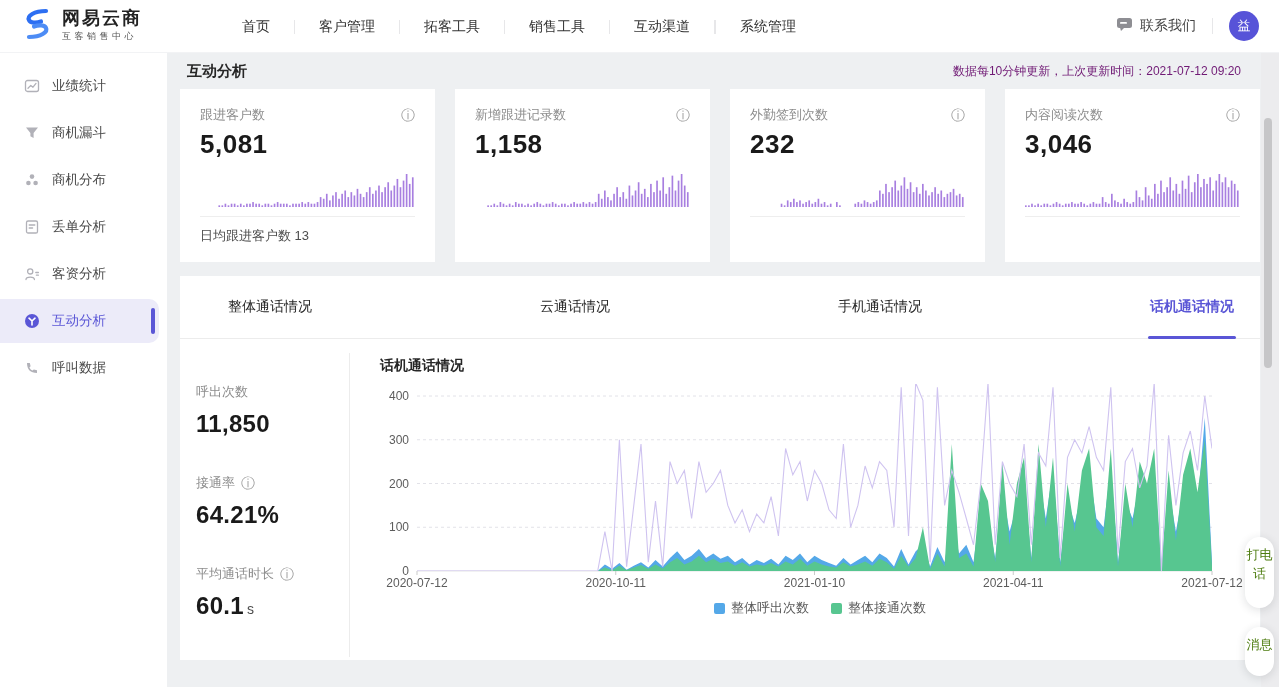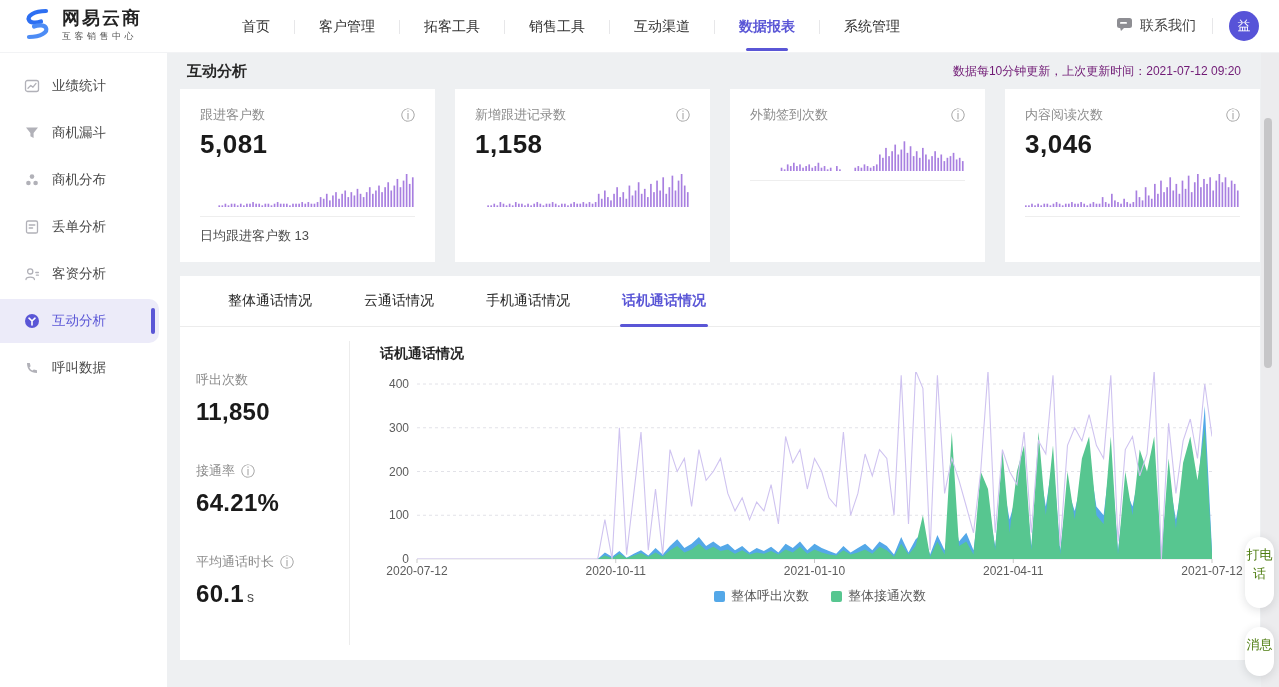--- a/index.html
+++ b/index.html
@@ -48,21 +48,21 @@
   .card-top { display:flex; align-items:center; justify-content:space-between; height:20px; }
   .card-label { font-size:13px; color:#8c8c8c; }
   .info-icon { font-size:14px; color:#9b9b9b; cursor:pointer; line-height:1; }
   .card-value { font-size:26px; font-weight:600; color:#1a1a1a; margin-top:4px; height:32px; letter-spacing:.5px; }
   .spark { margin-top:12px; height:34px; width:215px; }
   .card-foot { border-top:1px solid #eee; margin-top:9px; height:38px; display:flex; align-items:center;
                font-size:13px; color:#4d4d4d; }
 
   
   .panel { margin:14px 0 0 13px; width:1080px; height:384px; background:#fff; }
-  .tabs { display:flex; height:51px; border-bottom:1px solid #ececec; padding-left:22px; }
+  .tabs { display:flex; height:63px; border-bottom:1px solid #ececec; padding-left:22px;justify-content:space-between; }
   .tab { position:relative; display:flex; align-items:center; padding:0 26px; font-size:14px; color:#262626; cursor:pointer; }
   .tab.active { color:#5a56d6; font-weight:600; }
   .tab.active::after { content:""; position:absolute; left:50%; transform:translateX(-50%); bottom:-1px;
                width:88px; height:3px; background:#5a56d6; border-radius:2px; }
   .panel-body { display:flex; height:332px; }
   .stats-col { width:192px; padding:30px 0 0 16px; border-right:1px solid #ececec; margin:14px 0; }
   .stat { margin-bottom:36px; }
   .stat-label { display:flex; align-items:center; gap:6px; font-size:13px; color:#8c8c8c; margin-bottom:9px; }
   .stat-value { font-size:24px; font-weight:600; color:#1a1a1a; letter-spacing:.3px; }
   .stat-unit { font-size:14px; font-weight:400; color:#4d4d4d; margin-left:3px; }
@@ -105,21 +105,20 @@
       <div class="nav-item">首页</div>
       <span class="nav-sep"></span>
       <div class="nav-item">客户管理</div>
       <span class="nav-sep"></span>
       <div class="nav-item">拓客工具</div>
       <span class="nav-sep"></span>
       <div class="nav-item">销售工具</div>
       <span class="nav-sep"></span>
       <div class="nav-item">互动渠道</div>
       <span class="nav-sep"></span>
-      <div class="nav-item active">数据报表</div>
       <span class="nav-sep"></span>
       <div class="nav-item">系统管理</div>
     </nav>
     <div class="top-right">
       <div class="contact">
         <span>
           <svg width="17" height="15" viewBox="0 0 17 15">
             <rect x="1" y="1" width="15" height="10" rx="2.5" fill="#8e8e93"></rect>
             <polygon points="4,10.5 8.5,10.5 5,14" fill="#8e8e93"></polygon>
             <rect x="4" y="5" width="7" height="1.8" rx="0.9" fill="#fff"></rect>
@@ -354,20 +353,21 @@
             <rect x="205.79" y="1.00" width="1.67" height="33.00" fill="#a87fe0"></rect>
             <rect x="208.86" y="12.55" width="1.67" height="21.45" fill="#a87fe0"></rect>
             <rect x="211.93" y="19.15" width="1.67" height="14.85" fill="#a87fe0"></rect>
           </svg>
       </div>
       <div class="card">
         <div class="card-top">
           <span class="card-label">外勤签到次数</span>
           <span class="info-icon">ⓘ</span>
         </div>
+        <div class="card-value">232</div>
         <svg class="spark" viewBox="0 0 215 34">
             <rect x="30.71" y="30.70" width="1.67" height="3.30" fill="#a87fe0"></rect>
             <rect x="33.79" y="32.35" width="1.67" height="1.65" fill="#a87fe0"></rect>
             <rect x="36.86" y="27.40" width="1.67" height="6.60" fill="#a87fe0"></rect>
             <rect x="39.93" y="29.05" width="1.67" height="4.95" fill="#a87fe0"></rect>
             <rect x="43.00" y="25.75" width="1.67" height="8.25" fill="#a87fe0"></rect>
             <rect x="46.07" y="29.05" width="1.67" height="4.95" fill="#a87fe0"></rect>
             <rect x="49.14" y="27.40" width="1.67" height="6.60" fill="#a87fe0"></rect>
             <rect x="52.21" y="30.70" width="1.67" height="3.30" fill="#a87fe0"></rect>
             <rect x="55.29" y="29.05" width="1.67" height="4.95" fill="#a87fe0"></rect>

